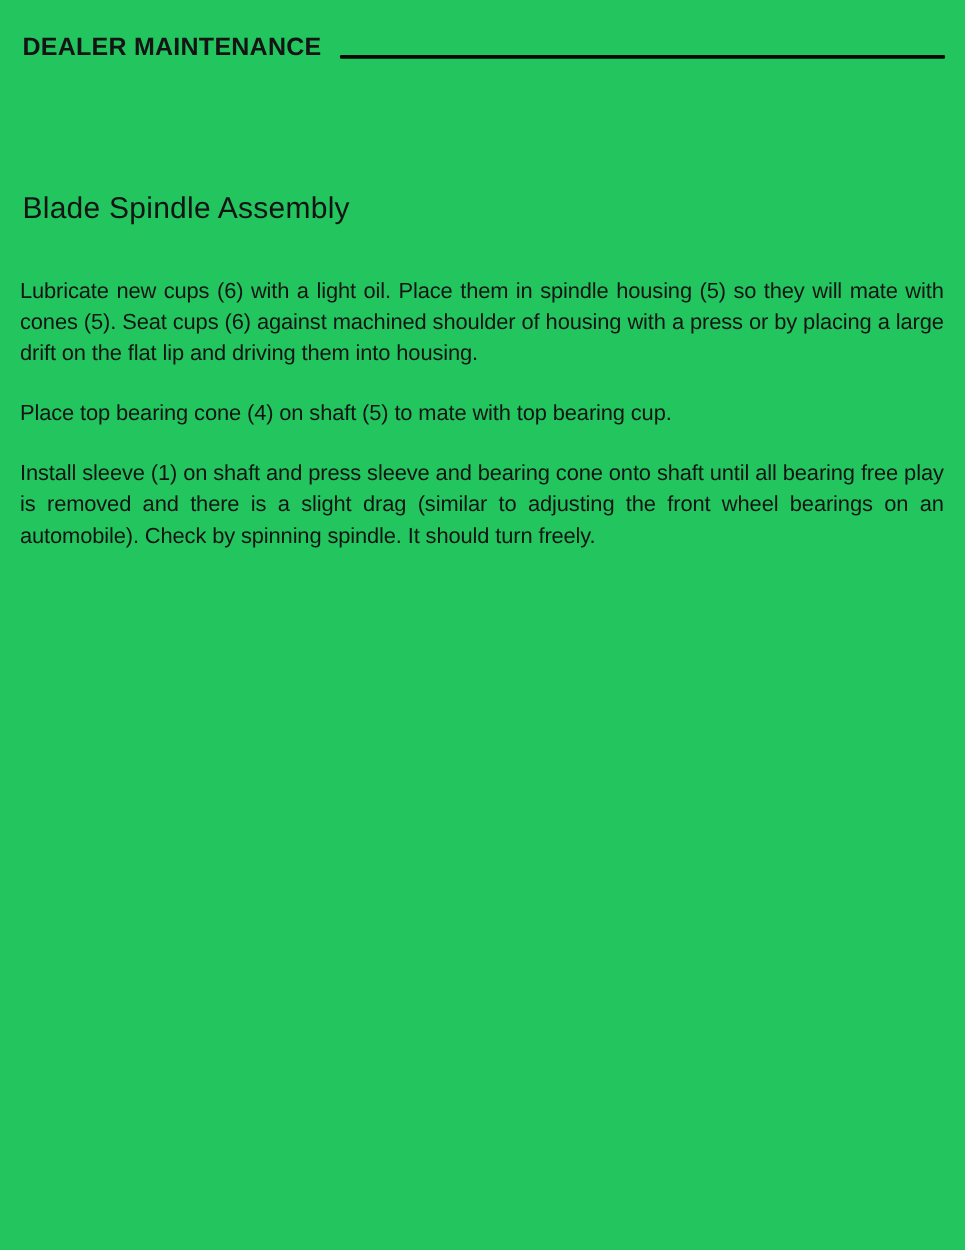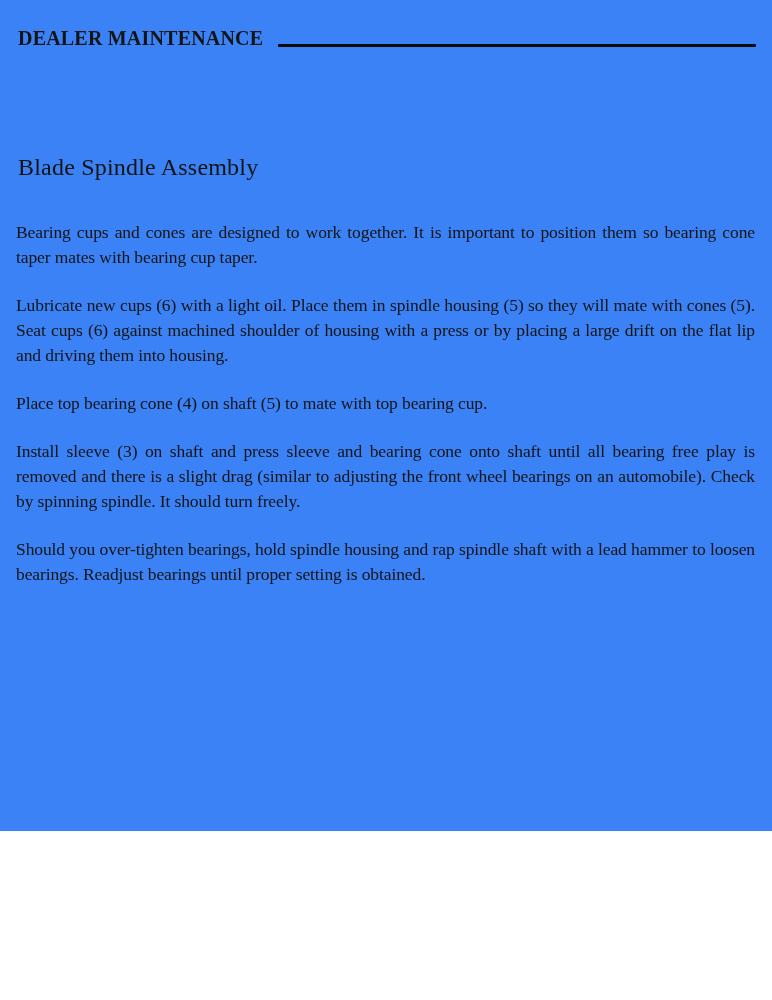--- a/index.html
+++ b/index.html
@@ -7,23 +7,22 @@
   body {
     width: 772px;
     height: 1000px;
     font-family: "Liberation Sans", "DejaVu Sans", sans-serif;
     color: #141414;
     overflow: hidden;
   }
   .page {
     position: relative;
     width: 772px;
-    height: 831px;
-    background: #3b82f6;
-    font-family: Liberation Serif, serif;
+    height: 1000px;
+    background: #22c55e;
   }
   .hdr {
     display: flex;
     align-items: flex-end;
     padding-top: 28px;
     margin: 0 16px 0 18px;
   }
   .hdr-title {
     font-size: 20px;
     font-weight: 700;
@@ -66,28 +65,26 @@
 <div class="page">
 
   <header class="hdr">
     <span class="hdr-title">DEALER MAINTENANCE</span>
     <span class="hdr-rule"></span>
   </header>
 
   <h1 class="title">Blade Spindle Assembly</h1>
 
   <section class="content">
-    <p>Bearing cups and cones are designed to work together. It is important to position them so bearing cone taper mates with bearing cup taper.</p>
 
     <p>Lubricate new cups (6) with a light oil. Place them in spindle housing (5) so they will mate with cones (5). Seat cups (6) against machined shoulder of housing with a press or by placing a large drift on the flat lip and driving them into housing.</p>
 
 
 
     <p>Place top bearing cone (4) on shaft (5) to mate with top bearing cup.</p>
 
 
-    <p>Install sleeve (3) on shaft and press sleeve and bearing cone onto shaft until all bearing free play is removed and there is a slight drag (similar to adjusting the front wheel bearings on an automobile). Check by spinning spindle. It should turn freely.</p>
+    <p>Install sleeve (1) on shaft and press sleeve and bearing cone onto shaft until all bearing free play is removed and there is a slight drag (similar to adjusting the front wheel bearings on an automobile). Check by spinning spindle. It should turn freely.</p>
 
 
-    <p>Should you over-tighten bearings, hold spindle housing and rap spindle shaft with a lead hammer to loosen bearings. Readjust bearings until proper setting is obtained.</p>
   </section>
 
 </div>
 
 </body></html>

